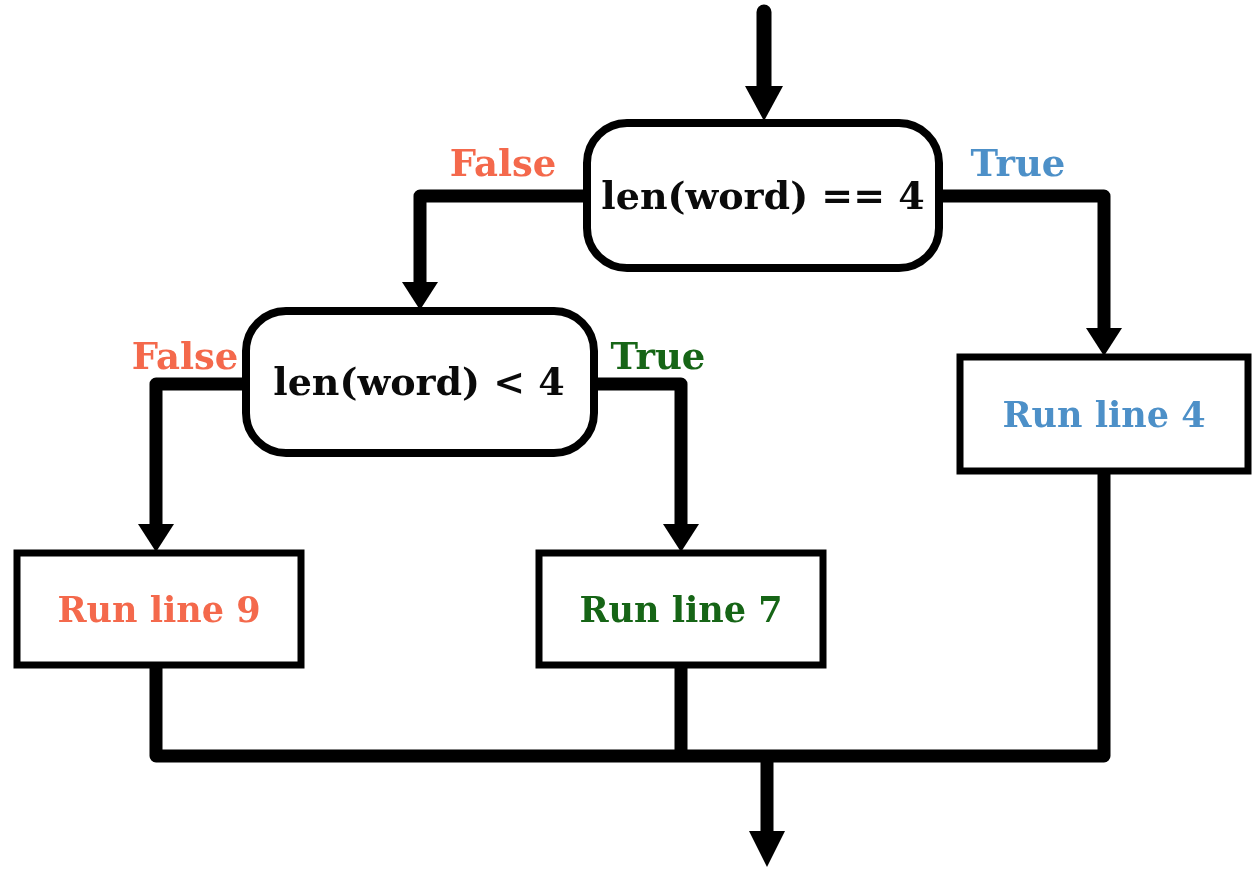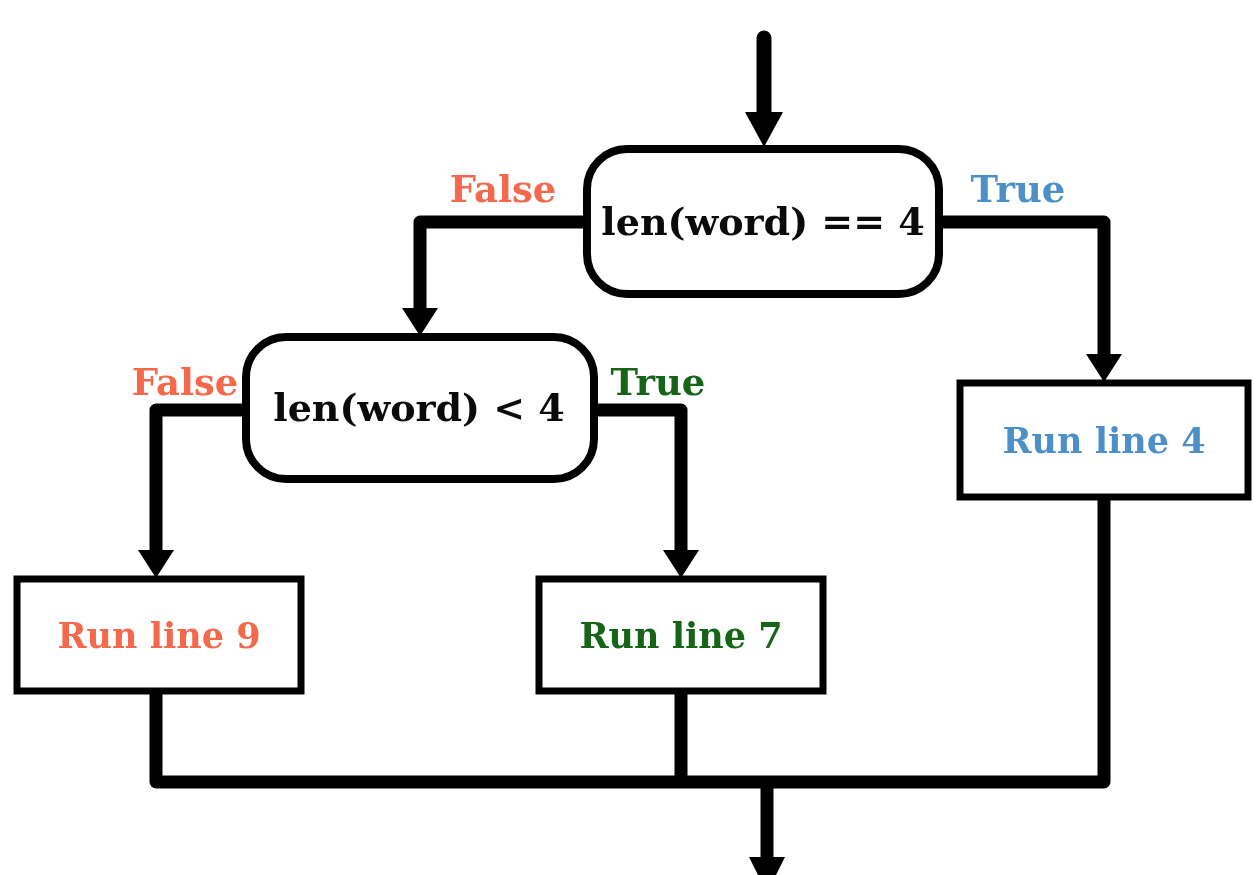--- a/index.html
+++ b/index.html
@@ -8,21 +8,20 @@
     background: #ffffff;
     width: 1259px;
     height: 875px;
     overflow: hidden;
   }
   .canvas-wrap {
     position: relative;
     width: 1259px;
     height: 655px;
     background: #ffffff;
-    margin-top: 26px;
   }
   svg text {
     font-family: "DejaVu Serif", "Liberation Serif", serif;
     font-weight: bold;
   }
   .edge {
     fill: none;
     stroke: #000000;
     stroke-width: 13;
     stroke-linejoin: round;

